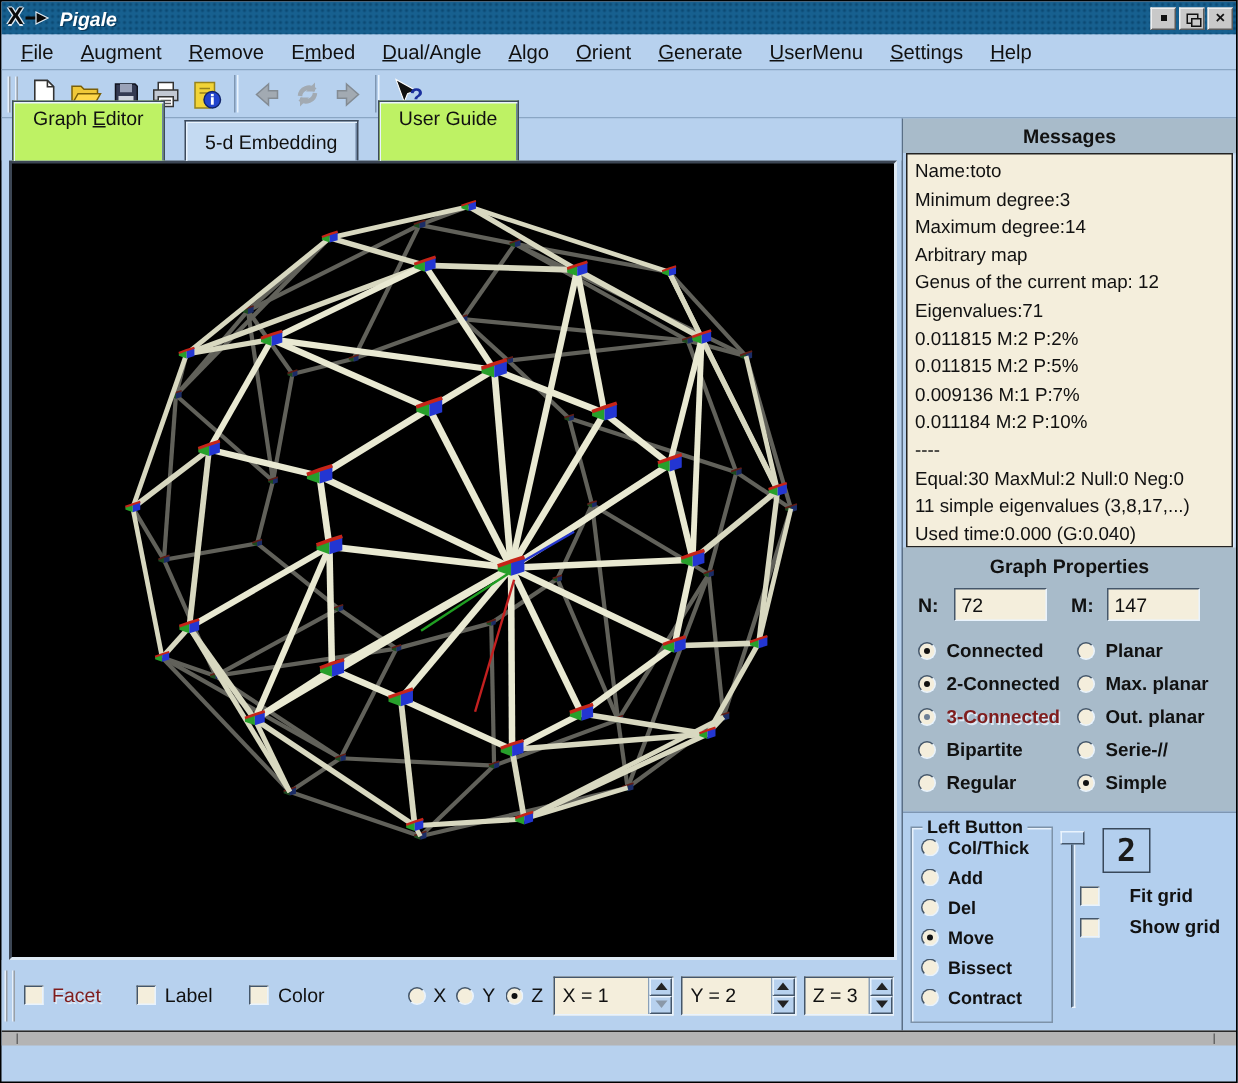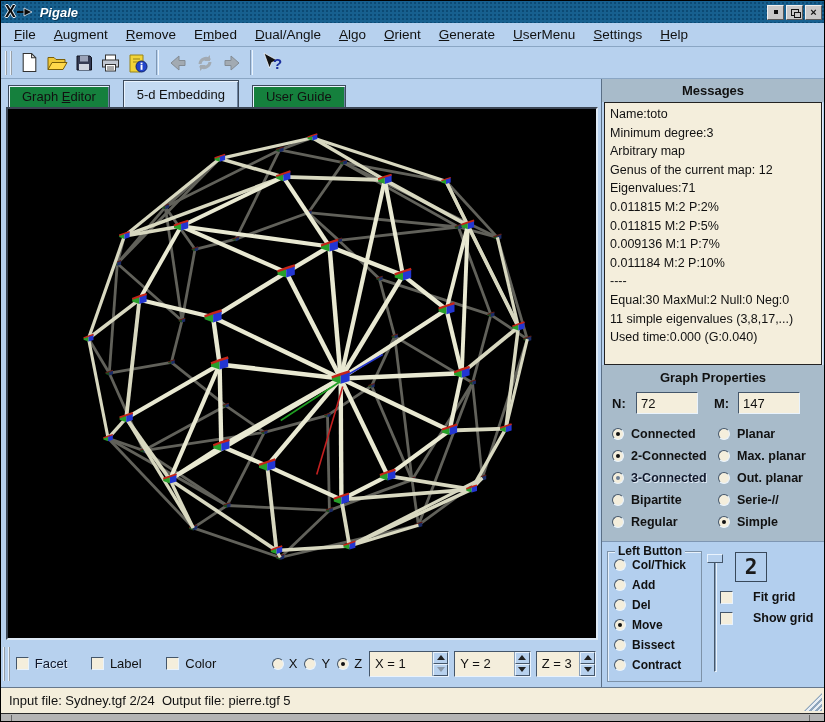--- a/index.html
+++ b/index.html
@@ -44,41 +44,41 @@
     border-left:1px solid #7e96b2;border-right:1px solid #e9f3fd;}
   
   .content{display:flex;height:608px;}
   .left-col{width:600px;display:flex;flex-direction:column;}
   .right-col{width:225px;display:flex;flex-direction:column;
     border-left:1px solid #5a6f86;border-right:1px solid #33414f;}
   
   .tabbar{height:28px;background:#b7d1ee;display:flex;align-items:flex-end;
     padding-left:7px;position:relative;}
   .tab{position:relative;padding:3px 13px 3px 13px;font-size:13px;
-    background:#15803d;border:1px solid #3c4a5c;border-bottom:none;
+    background:#bef264;border:1px solid #3c4a5c;border-bottom:none;
     box-shadow:inset 1px 1px 0 #e9f3fd, inset -1px 0 0 #6d83a0;
-    height:22px;margin-right:13px;white-space:nowrap;}
+    height:40px;margin-right:13px;white-space:nowrap;}
   .tab.active{background:#c4daf2;height:27px;padding-top:6px;font-size:13px;z-index:2;}
   
   .canvas-wrap{height:533px;padding:0 3px 0 5px;}
   .canvas{width:592px;height:533px;background:#000;border:2px solid;
     border-color:#3c4654 #dde9f5 #dde9f5 #3c4654;}
   .canvas svg{display:block;}
   
   .bottom-controls{height:47px;background:#b7d1ee;display:flex;align-items:center;
     padding-left:2px;font-size:13px;}
   .bc-handle{width:7px;height:34px;margin-right:6px;
     border-left:2px ridge #e6f0fb;border-right:2px ridge #e6f0fb;}
   .opt-row{display:inline-flex;align-items:center;gap:6px;margin-right:0;}
   .cb{width:13px;height:13px;background:#f4eedc;border:1px solid;
     border-color:#44566a #e9f3fd #e9f3fd #44566a;flex:0 0 auto;}
   .rb{width:12px;height:12px;border-radius:50%;background:#f4eedc;border:1px solid;
     border-color:#44566a #e9f3fd #e9f3fd #44566a;position:relative;flex:0 0 auto;}
   .rb .dot{position:absolute;left:3px;top:3px;width:4px;height:4px;border-radius:50%;background:#111;}
-  .disabled .opt-label{color:#0f172a;text-shadow:1px 1px #dfeaf6;}
+  .disabled .opt-label{color:#7f1d1d;text-shadow:1px 1px #dfeaf6;}
   .disabled .rb .dot{background:#6d7f95;}
   .bc-gap1{width:26px;}.bc-gap2{width:27px;}.bc-gap3{width:34px;}
   .axis-radio{margin-right:7px;gap:5px;}
   .spinbox{display:inline-flex;height:26px;border:1px solid;
     border-color:#44566a #e9f3fd #e9f3fd #44566a;background:#f4eedc;margin-right:5px;}
   .spin-text{padding:4px 2px 0 5px;font-size:13px;white-space:pre;}
   .spin-arrows{width:16px;display:flex;flex-direction:column;border-left:1px solid #8aa0b8;}
   .spin-up,.spin-down{flex:1;background:#b7d1ee;display:flex;align-items:center;justify-content:center;
     border:1px solid;border-color:#e9f3fd #44566a #44566a #e9f3fd;}
   .tri-up{width:0;height:0;border-left:4px solid transparent;border-right:4px solid transparent;
@@ -650,20 +650,21 @@
         </div>
     </div>
 
     <div class="right-col">
       <div class="messages-header">
         <span>Messages</span>
       </div>
       <div class="messages-box">
           <div class="msg-line">Name:toto</div>
           <div class="msg-line">Minimum degree:3</div>
+          <div class="msg-line">Maximum degree:14</div>
           <div class="msg-line">Arbitrary map</div>
           <div class="msg-line">Genus of the current map: 12</div>
           <div class="msg-line">Eigenvalues:71</div>
           <div class="msg-line">0.011815 M:2 P:2%</div>
           <div class="msg-line">0.011815 M:2 P:5%</div>
           <div class="msg-line">0.009136 M:1 P:7%</div>
           <div class="msg-line">0.011184 M:2 P:10%</div>
           <div class="msg-line">----</div>
           <div class="msg-line">Equal:30 MaxMul:2 Null:0 Neg:0</div>
           <div class="msg-line">11 simple eigenvalues (3,8,17,...)</div>
@@ -774,21 +775,17 @@
             </label>
             <label class="opt-row">
               <span class="cb"></span>
               <span class="opt-label">Show grid</span>
             </label>
           </div>
       </div>
     </div>
   </div>
 
-  <div class="statusbar">
-    <span class="status-text">Input file: Sydney.tgf 2/24  Output file: pierre.tgf 5</span>
-    <span class="grip"></span>
-  </div>
   <div class="bottom-strip">
     <span class="strip-notch" style="left:10px;"></span>
     <span class="strip-notch" style="right:14px;"></span>
   </div>
 </div>
 
 </body></html>

